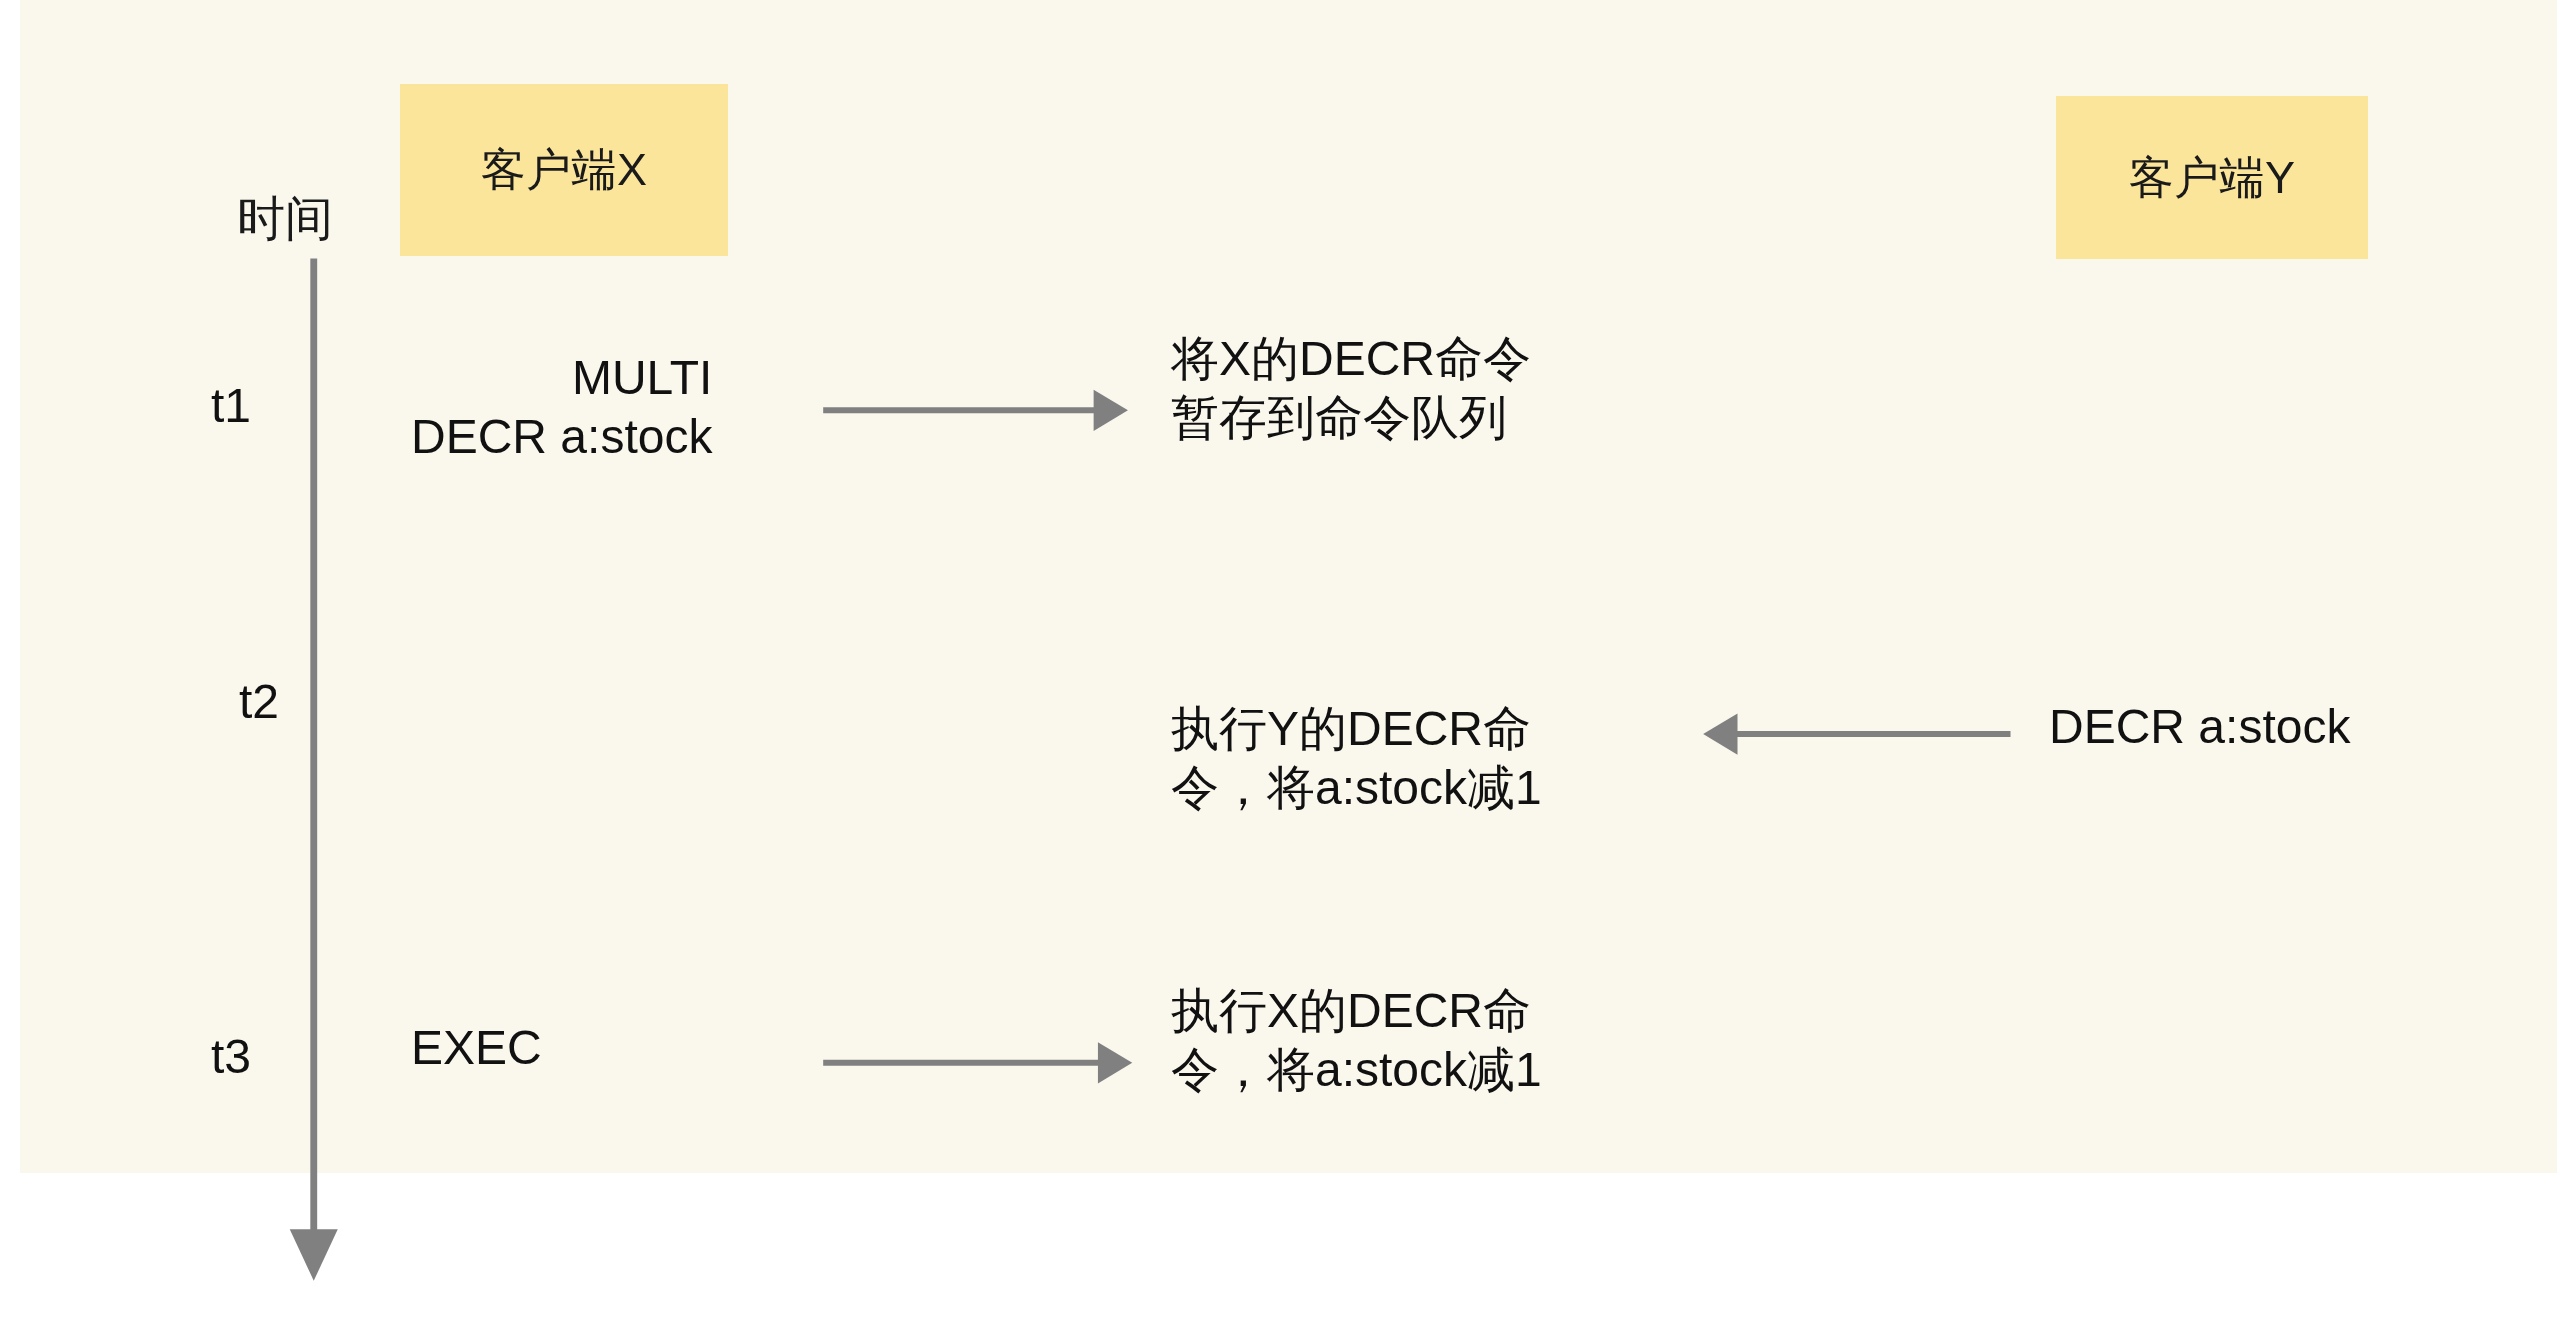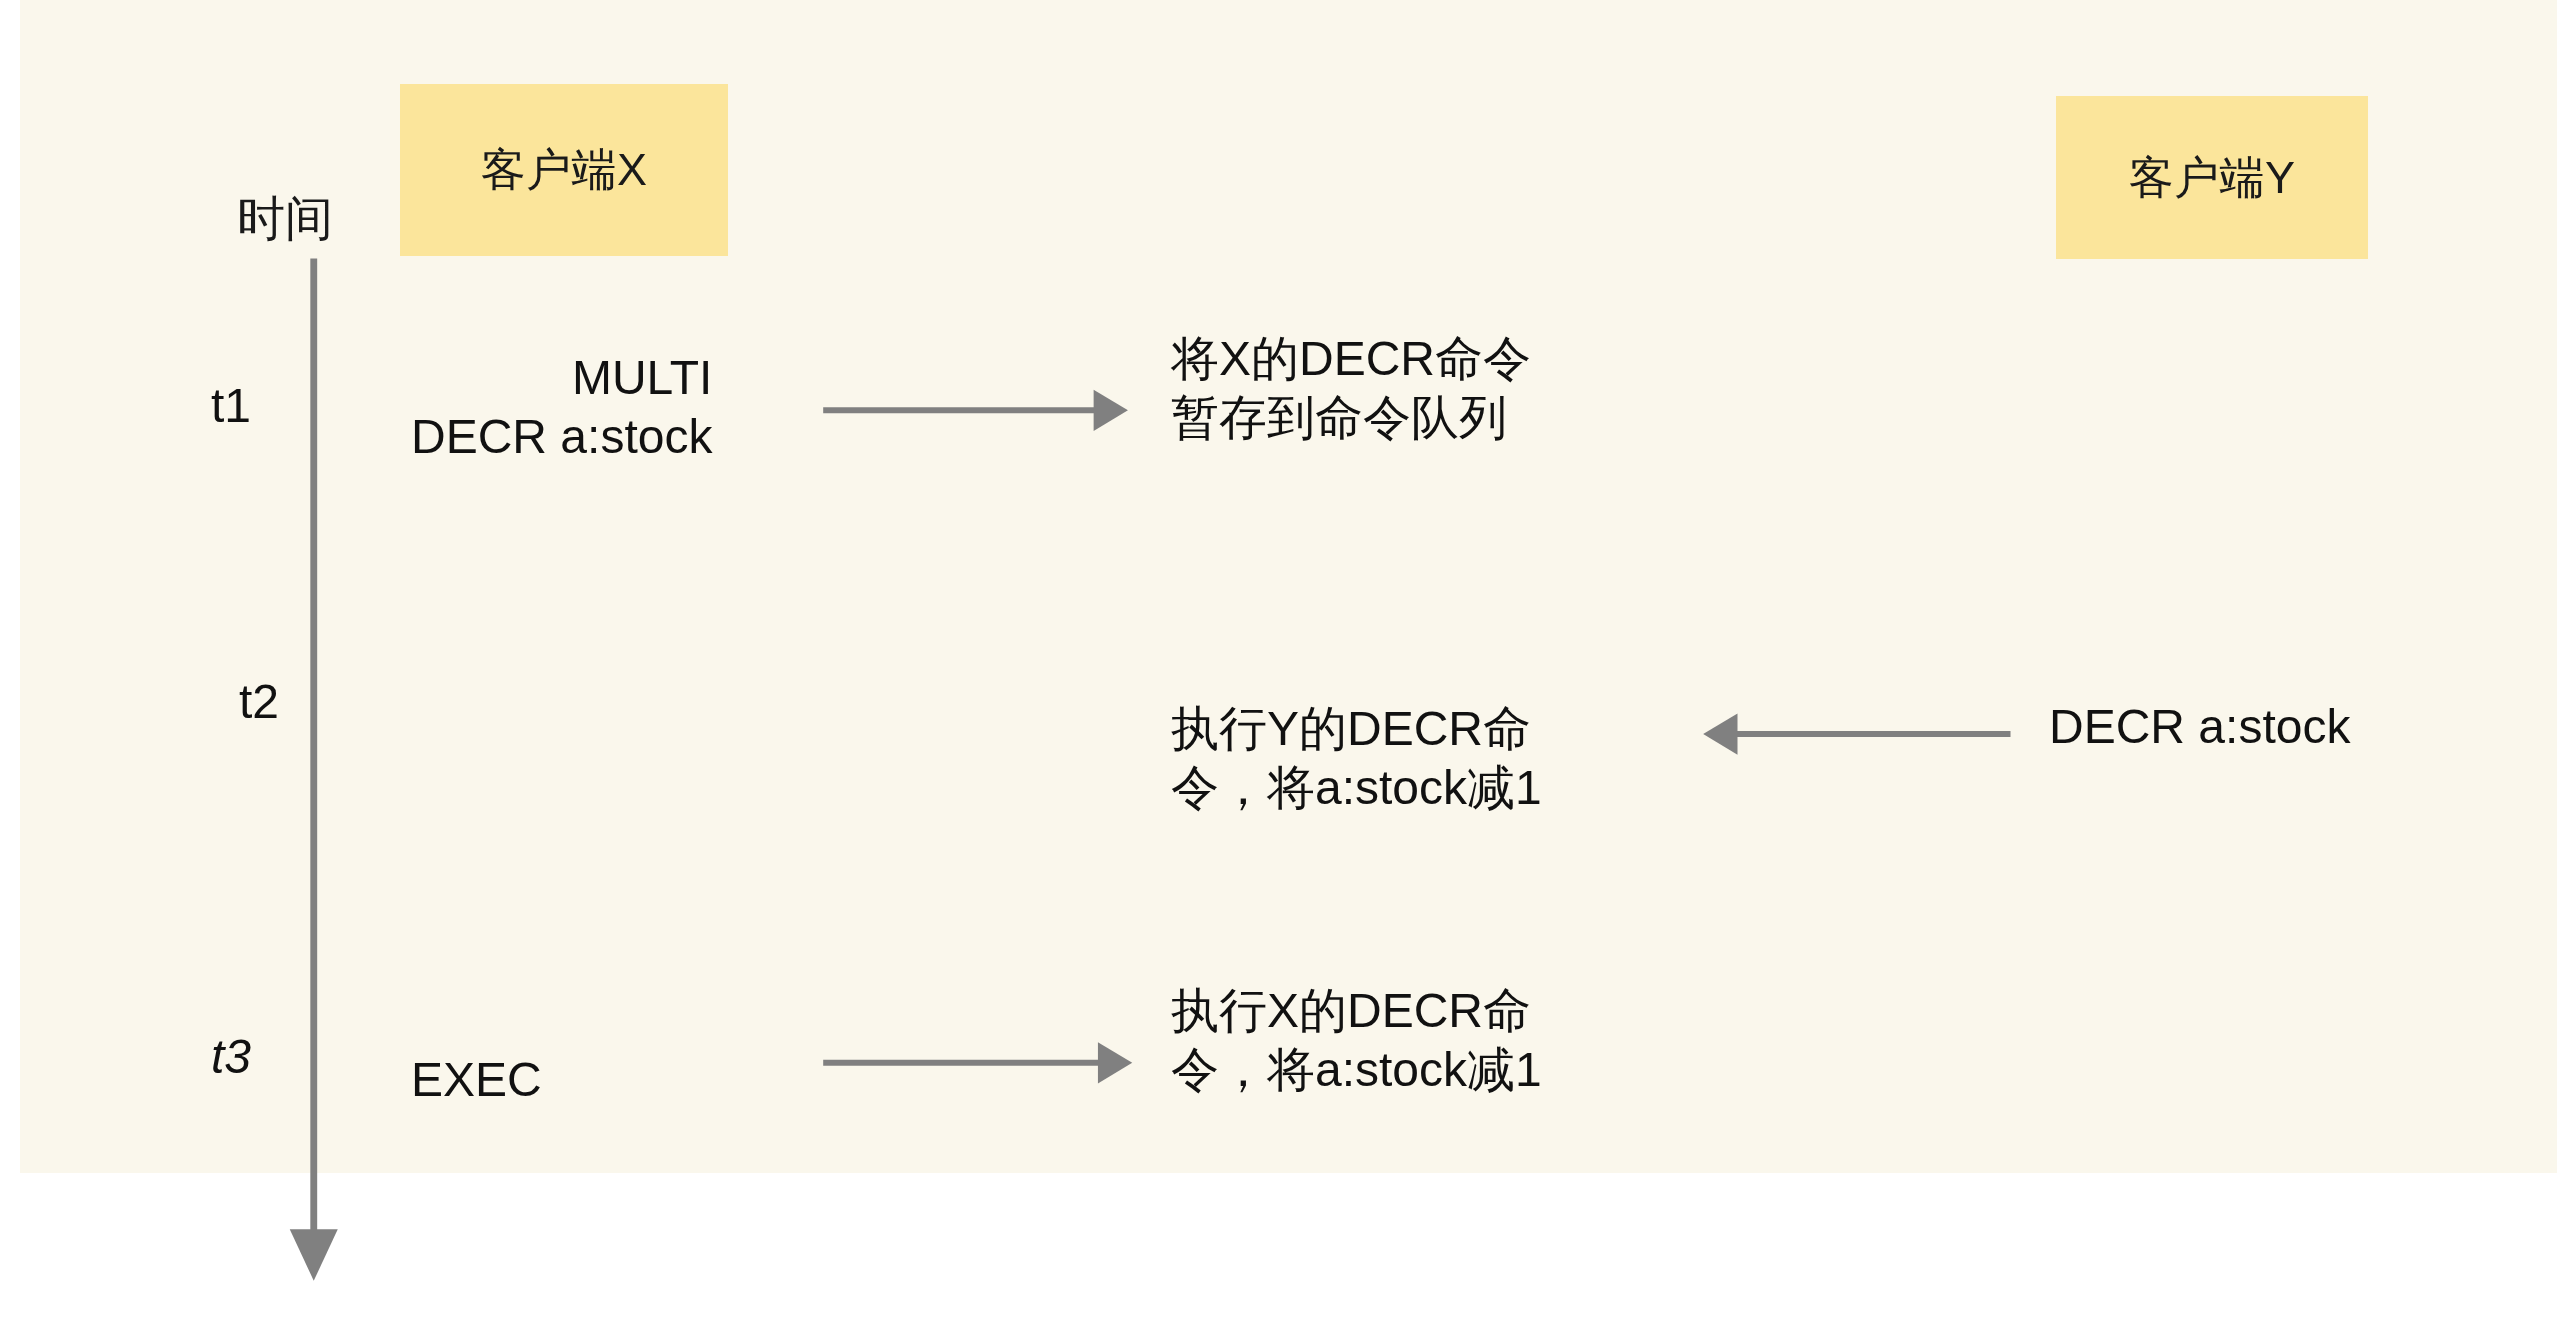--- a/index.html
+++ b/index.html
@@ -73,39 +73,39 @@
   
   .tick {
     position: absolute;
     left: 191px;
     font-size: 48px;
     color: #111111;
     white-space: nowrap;
   }
   .tick-t1 { top: 378px; text-align: center; }
   .tick-t2 { top: 674px; margin-left: 28px; }
-  .tick-t3 { top: 1029px; font-style: italic; }
+  .tick-t3 { top: 1029px; }
 
   
   .msg {
     position: absolute;
     font-size: 48px;
     line-height: 1.23;
     color: #111111;
     white-space: pre-line;
   }
   .msg-client-x   { left: 391px;  }
   .msg-redis      { left: 1151px; }
   .msg-client-y   { left: 2029px; }
 
   .m-t1-x     { top: 348px; text-align: right;  }
   .m-t1-redis { top: 329px;  }
   .m-t2-redis { top: 654px; margin-top: 45px;  }
   .m-t2-y     { top: 697px;  }
-  .m-t3-x     { top: 1018px; margin-top: 32px; }
+  .m-t3-x     { top: 1018px; }
   .m-t3-redis { top: 981px; }
 
   
   .arrow-layer {
     position: absolute;
     left: 0; top: 0;
     width: 2537px;
     height: 1341px;
     pointer-events: none;
   }

